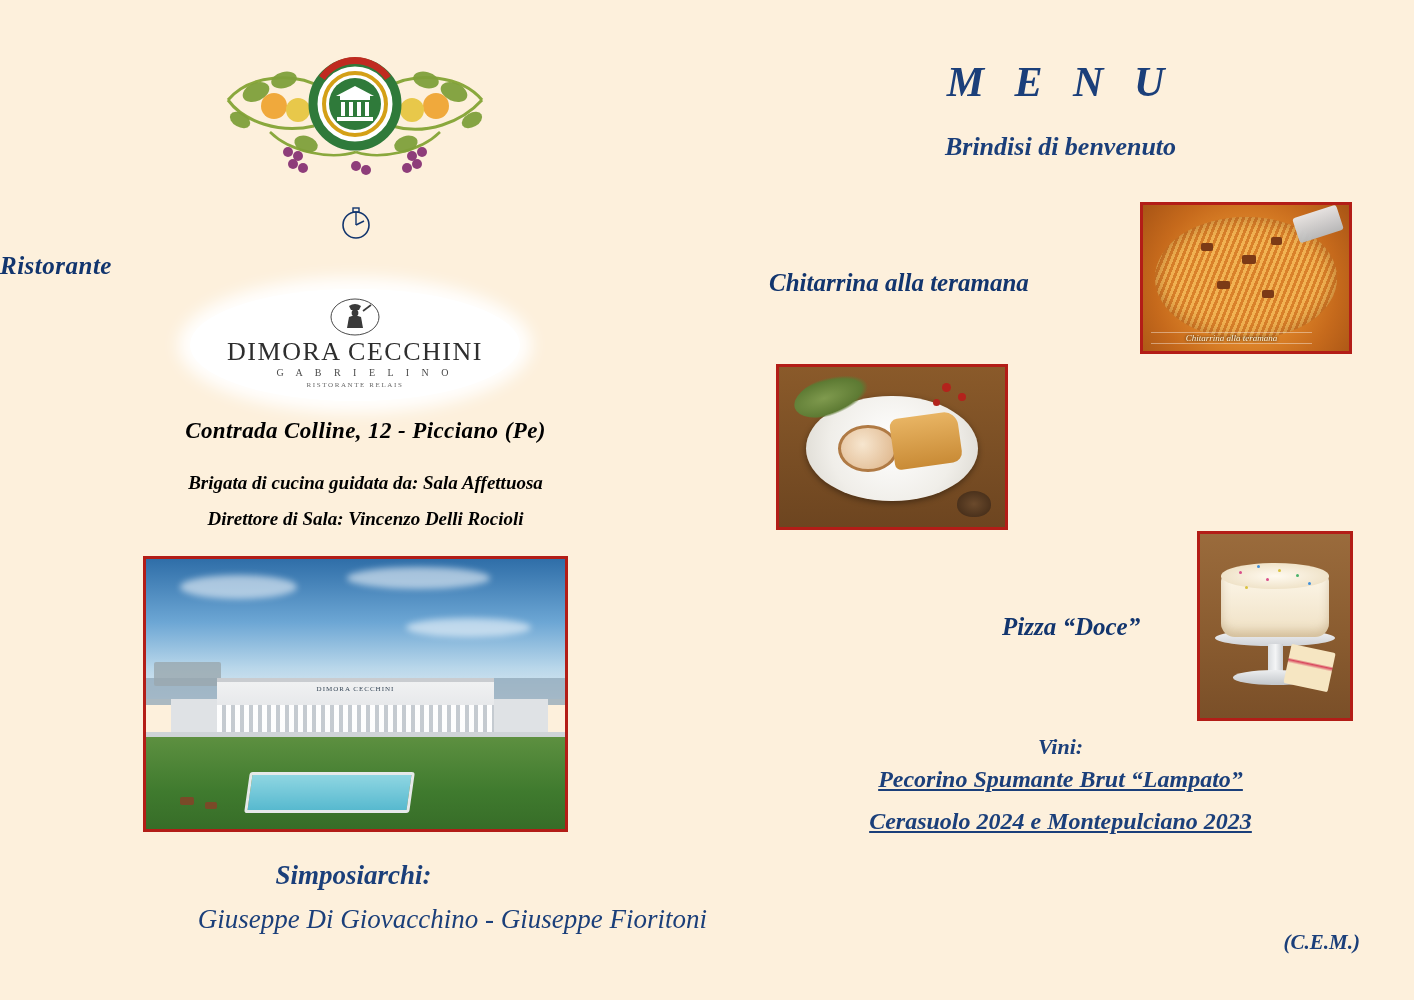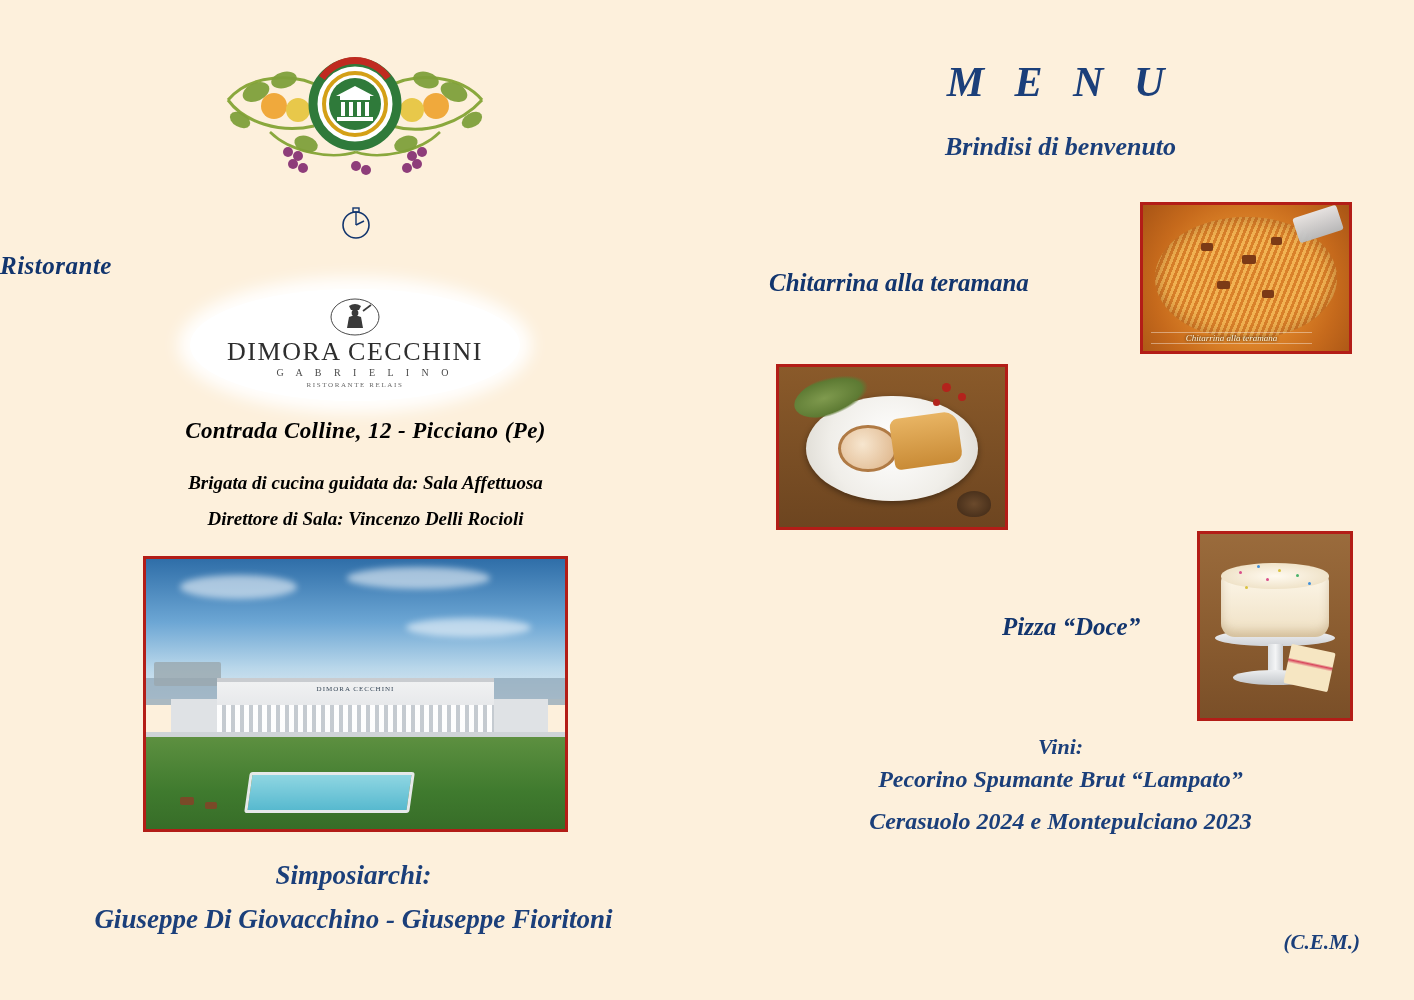--- a/index.html
+++ b/index.html
@@ -208,24 +208,24 @@
     position: absolute;
     left: 0; top: 860px; width: 707px;
     text-align: center;
     font-size: 27px;
     font-style: italic;
     font-weight: bold;
   }
   .simp-names {
     position: absolute;
     left: 0; top: 904px; width: 707px;
-    text-align: center;
+    text-align: right;
     font-size: 27px;
     font-style: italic;
-    font-weight: bold;
+    font-weight: normal;
   }
 
   
   .menu-title {
     position: absolute;
     left: 0; top: 58px; width: 707px;
     text-align: center;
     font-size: 42px;
     font-weight: bold;
     letter-spacing: 10px;
@@ -376,20 +376,21 @@
     font-weight: bold;
     font-style: italic;
   }
   .vini-line {
     position: absolute;
     left: 0; width: 707px;
     text-align: center;
     font-size: 24px;
     font-style: italic;
     font-weight: bold;
+    text-decoration: underline;
   }
   .vl-1 { top: 766px; }
   .vl-2 { top: 808px; }
   .vl-3 { top: 850px; }
   .vl-4 { top: 893px; }
   .cem {
     position: absolute;
     right: 54px;
     top: 930px;
     font-size: 21px;

